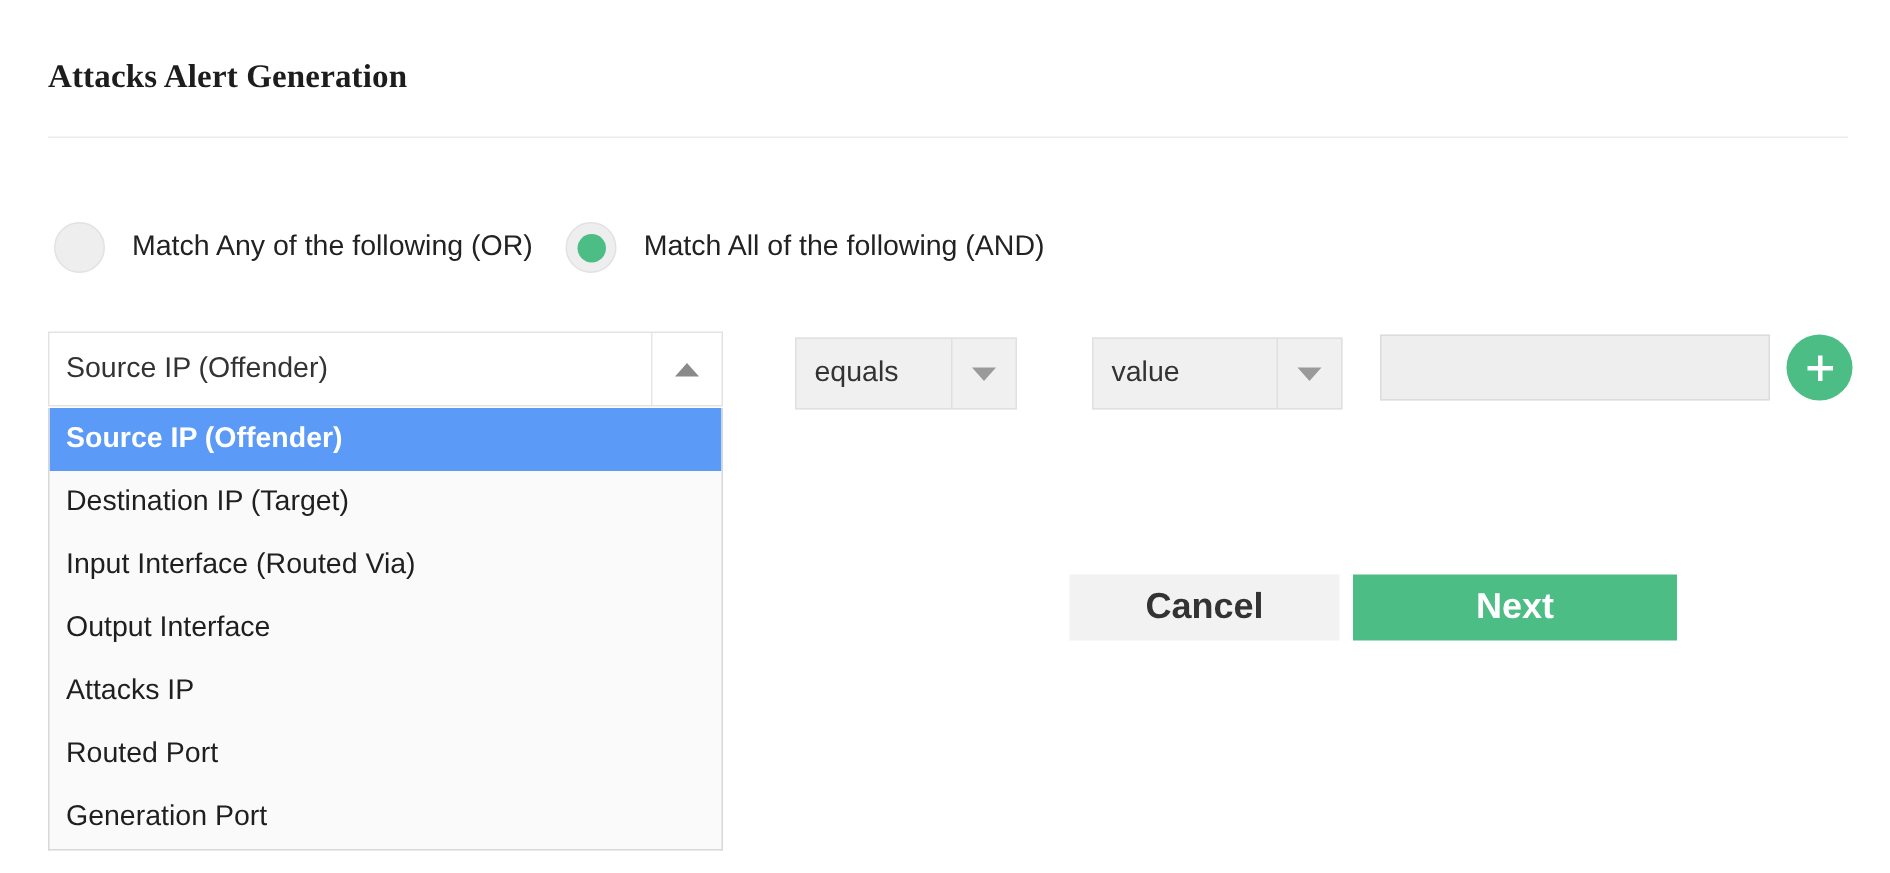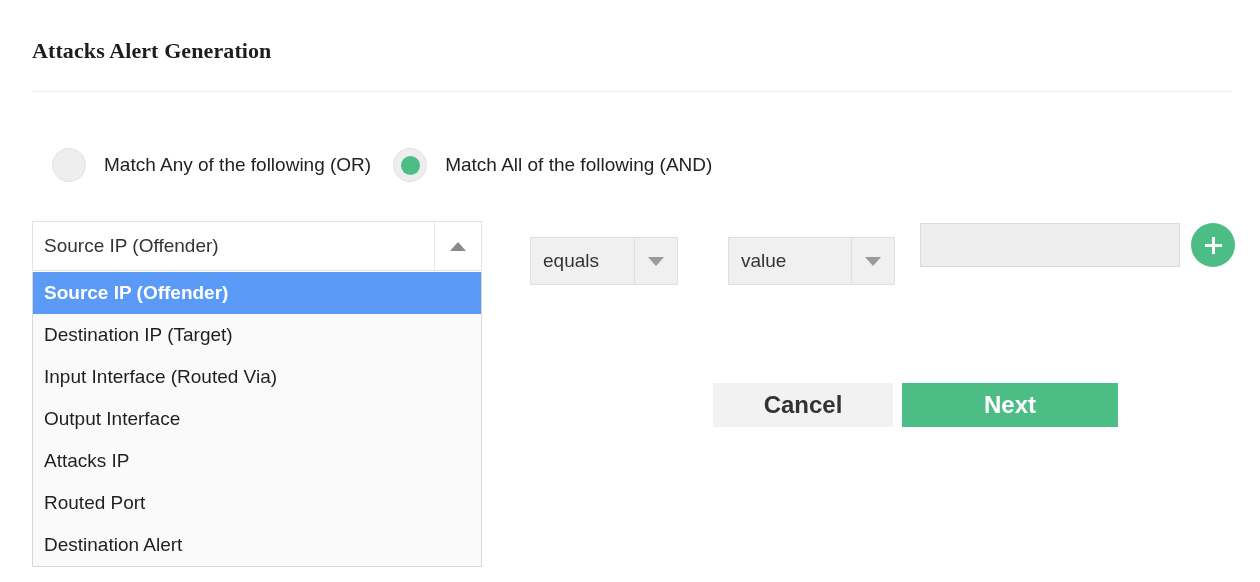--- a/index.html
+++ b/index.html
@@ -33,21 +33,21 @@
     left: 32px;
     top: 91px;
     width: 1200px;
     height: 1px;
     background: #ececec;
   }
 
   
   .match-row {
     position: absolute;
-    left: 52px;
+    left: 36px;
     top: 148px;
     display: flex;
     align-items: center;
   }
   .radio-option {
     display: flex;
     align-items: center;
     cursor: pointer;
   }
   .radio-option.second {
@@ -160,21 +160,21 @@
   }
   .dropdown-item.selected {
     background: #5b9af7;
     color: #ffffff;
     font-weight: 700;
   }
 
   
   .mini-select {
     position: absolute;
-    top: 16px;
+    top: 4px;
     height: 48px;
     background: #f0f0f0;
     border: 1px solid #e0e0e0;
     box-sizing: border-box;
     display: flex;
     align-items: stretch;
     cursor: pointer;
   }
   .mini-select .value {
     flex: 1 1 auto;
@@ -321,19 +321,19 @@
   </button>
 </div>
 
 <div class="dropdown-list">
   <div class="dropdown-item selected">Source IP (Offender)</div>
   <div class="dropdown-item">Destination IP (Target)</div>
   <div class="dropdown-item">Input Interface (Routed Via)</div>
   <div class="dropdown-item">Output Interface</div>
   <div class="dropdown-item">Attacks IP</div>
   <div class="dropdown-item">Routed Port</div>
-  <div class="dropdown-item">Destination Alert</div>
+  <div class="dropdown-item">Generation Port</div>
 </div>
 
 <div class="footer-actions">
   <button class="btn btn-cancel">Cancel</button>
   <button class="btn btn-next">Next</button>
 </div>
 
 </body></html>

